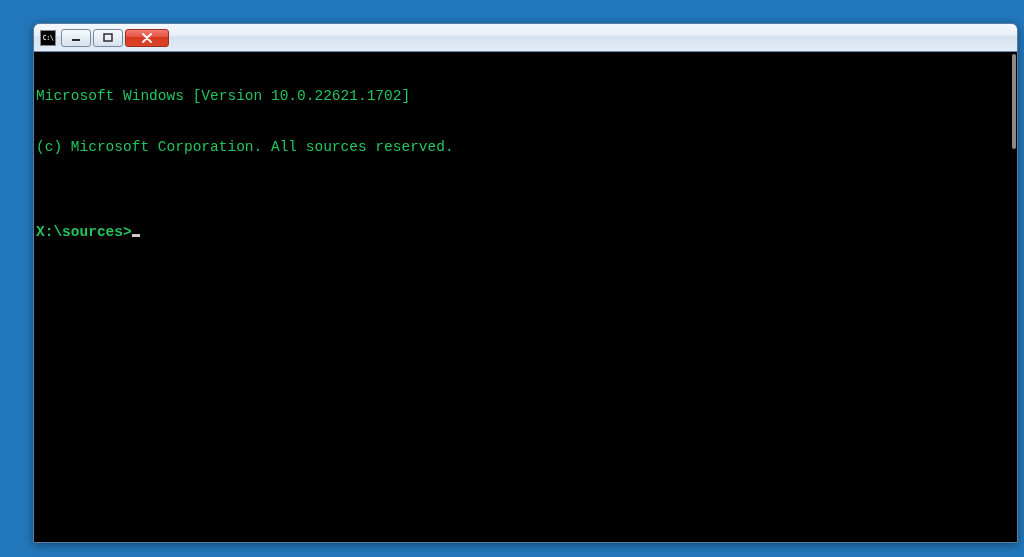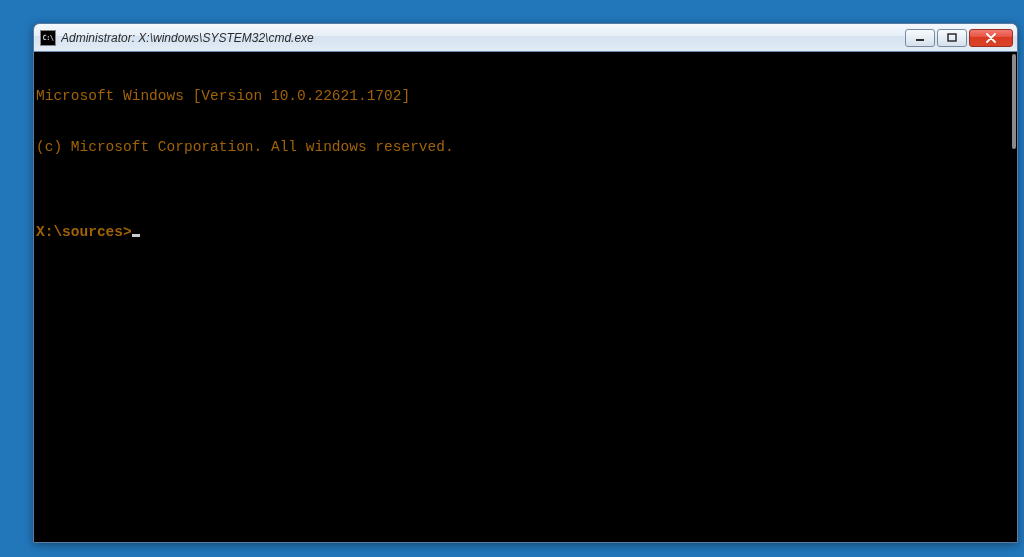--- a/index.html
+++ b/index.html
@@ -84,21 +84,21 @@
     background: #000;
     display: flex;
     position: relative;
   }
   .terminal {
     flex: 1;
     padding: 2px 2px 2px 2px;
     font-family: Consolas, "Courier New", monospace;
     font-size: 14.5px;
     line-height: 17px;
-    color: #a16207;
+    color: #22c55e;
     white-space: pre;
     overflow: hidden;
   }
   .terminal .line { display: block; }
   .prompt-line { display: flex; align-items: baseline; font-weight: bold; }
   .cursor {
     display: inline-block;
     width: 8px;
     height: 3px;
     background: #cccccc;
@@ -122,21 +122,20 @@
   }
 </style>
 </head>
 <body>
 
 <div class="window">
   <div class="titlebar">
     <div class="titlebar-icon">
       <span>C:\</span>
     </div>
-    <div class="titlebar-text">Administrator: X:\windows\SYSTEM32\cmd.exe</div>
     <div class="titlebar-controls">
       <div class="ctrl-btn">
         <svg width="10" height="10" viewBox="0 0 10 10">
           <rect x="1" y="6" width="8" height="2" fill="#2b2b2b"></rect>
         </svg>
       </div>
       <div class="ctrl-btn">
         <svg width="10" height="10" viewBox="0 0 10 10">
           <rect x="1" y="1" width="8" height="7" fill="none" stroke="#2b2b2b" stroke-width="1.5"></rect>
         </svg>
@@ -145,21 +144,21 @@
         <svg width="12" height="10" viewBox="0 0 12 10">
           <path d="M2 1 L10 9 M10 1 L2 9" stroke="#fff" stroke-width="1.8" stroke-linecap="round"></path>
         </svg>
       </div>
     </div>
   </div>
 
   <div class="terminal-wrap">
     <div class="terminal">
       <span class="line">Microsoft Windows [Version 10.0.22621.1702]</span>
-      <span class="line">(c) Microsoft Corporation. All windows reserved.</span>
+      <span class="line">(c) Microsoft Corporation. All sources reserved.</span>
       <span class="line"></span>
       <span class="line prompt-line"><span>X:\sources&gt;</span><span class="cursor"></span></span>
     </div>
     <div class="scrollbar">
       <div class="scroll-thumb"></div>
     </div>
   </div>
 </div>
 
 </body></html>

